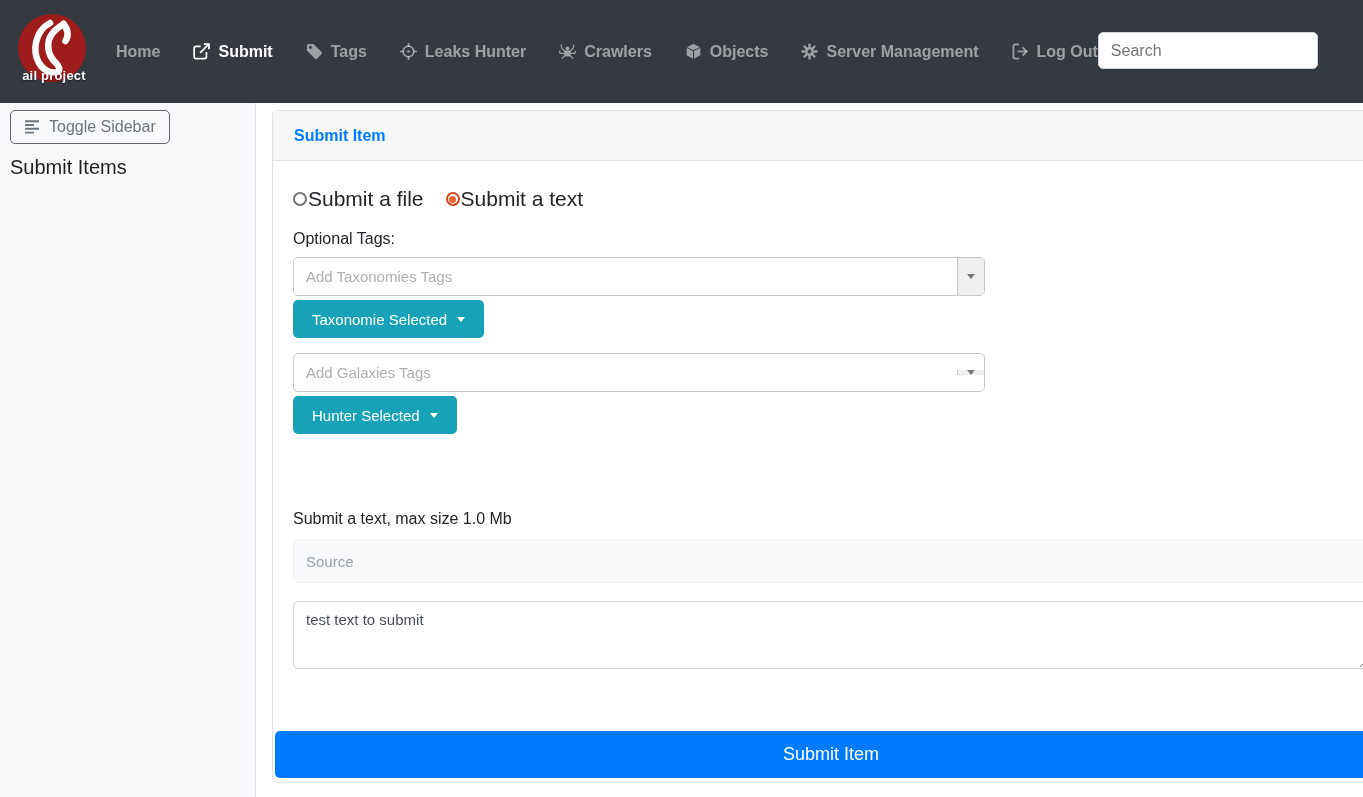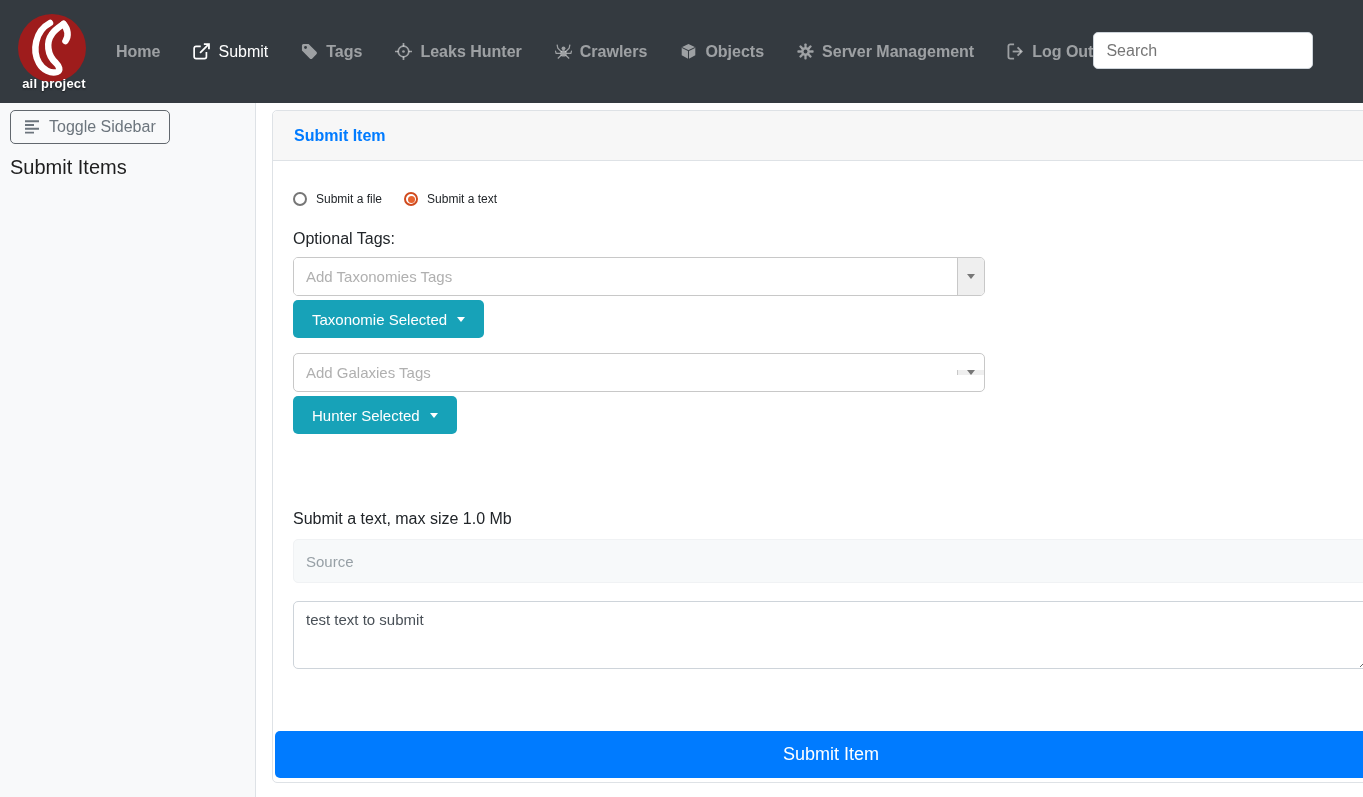--- a/index.html
+++ b/index.html
@@ -5,27 +5,27 @@
   * { box-sizing: border-box; margin: 0; padding: 0; }
   html,body { width:1363px; height:797px; overflow:hidden; background:#fff;
     font-family:"Liberation Sans","DejaVu Sans",sans-serif; color:#212529; }
 
   
   .navbar { height:103px; background:#343a40; display:flex; align-items:center;
     padding:0 16px; }
   .logo-block { position:relative; width:72px; height:94px; margin-right:28px; flex:none; }
   .logo-circle { position:absolute; left:2px; top:9px; width:68px; height:68px;
     border-radius:50%; background:#9e1c1c; }
-  .logo-text { position:absolute; left:-8px; right:-12px; bottom:8px; text-align:center;
+  .logo-text { position:absolute; left:-8px; right:-12px; bottom:16px; text-align:center;
     color:#fff; font-weight:bold; font-size:13px; letter-spacing:.2px;
     text-shadow:0 1px 2px rgba(0,0,0,.6); }
   .nav-links { display:flex; align-items:center; gap:33px; list-style:none; }
   .nav-link { display:flex; align-items:center; gap:8px; color:rgba(255,255,255,.52);
     font-size:16px; text-decoration:none; cursor:pointer; white-space:nowrap;font-weight:bold; }
-  .nav-link.active { color:#fff; font-weight:normal; }
+  .nav-link.active { color:#fff; font-weight:bold; }
   .nav-link svg { flex:none; }
   .nav-search { margin-left:auto; display:flex; align-items:flex-start;gap:48px; }
   .search-input { width:220px; height:37px; border:1px solid #ced4da; border-radius:5px;
     padding:0 12px; font-size:16px; color:#495057; outline:none; }
   .search-input::placeholder { color:#757575; }
   .search-btn { width:38px; height:39px; margin-left:15px; background:transparent;
     border:1px solid #17a2b8; border-radius:5px; display:flex; align-items:center;
     justify-content:center; cursor:pointer; }
 
   
@@ -40,21 +40,21 @@
   
   .content { flex:1; }
   .card { margin:7px 6px 0 16px; height:673px; border:1px solid #dee2e6;
     border-radius:5px; background:#fff; }
   .card-header { height:50px; background:#f7f7f7; border-bottom:1px solid #dee2e6;
     border-radius:5px 5px 0 0; display:flex; align-items:center; padding:0 21px; }
   .card-title { color:#007bff; font-weight:bold; font-size:16px; }
   .card-body { padding:28px 20px 0; }
 
   .radio-row { display:flex; align-items:center; gap:22px; height:20px; }
-  .radio-item { display:flex; align-items:center; gap:9px; font-size:12px; cursor:pointer; }
+  .radio-item { display:flex; align-items:center; gap:1px; font-size:21px; cursor:pointer; }
   .radio { width:14px; height:14px; border-radius:50%; border:2px solid #767676;
     background:#fff; position:relative; flex:none; }
   .radio.checked { border-color:#cf4a1e; }
   .radio.checked::after { content:""; position:absolute; left:50%; top:50%;
     width:7px; height:7px; margin:-3.5px 0 0 -3.5px; border-radius:50%; background:#e8632f; }
 
   .field-label { margin-top:20px; font-size:16px; line-height:19px; color:#212529; }
 
   .tag-group { margin-top:9px; width:692px; height:39px; display:flex;
     border:1px solid #c8c8c8; border-radius:5px; overflow:hidden; background:#fff; }

